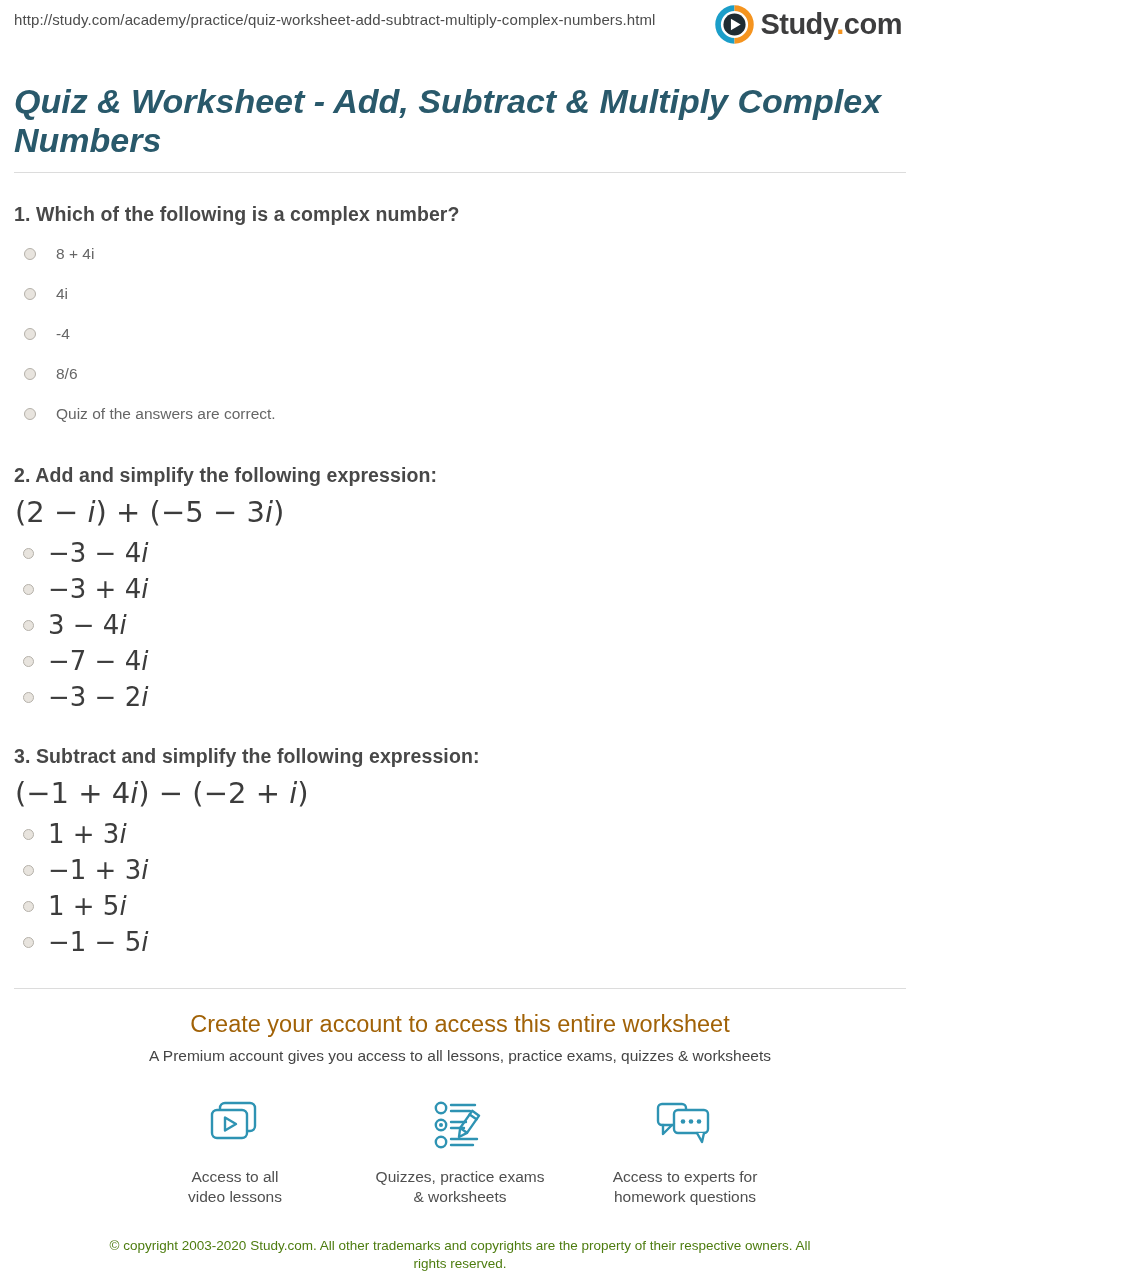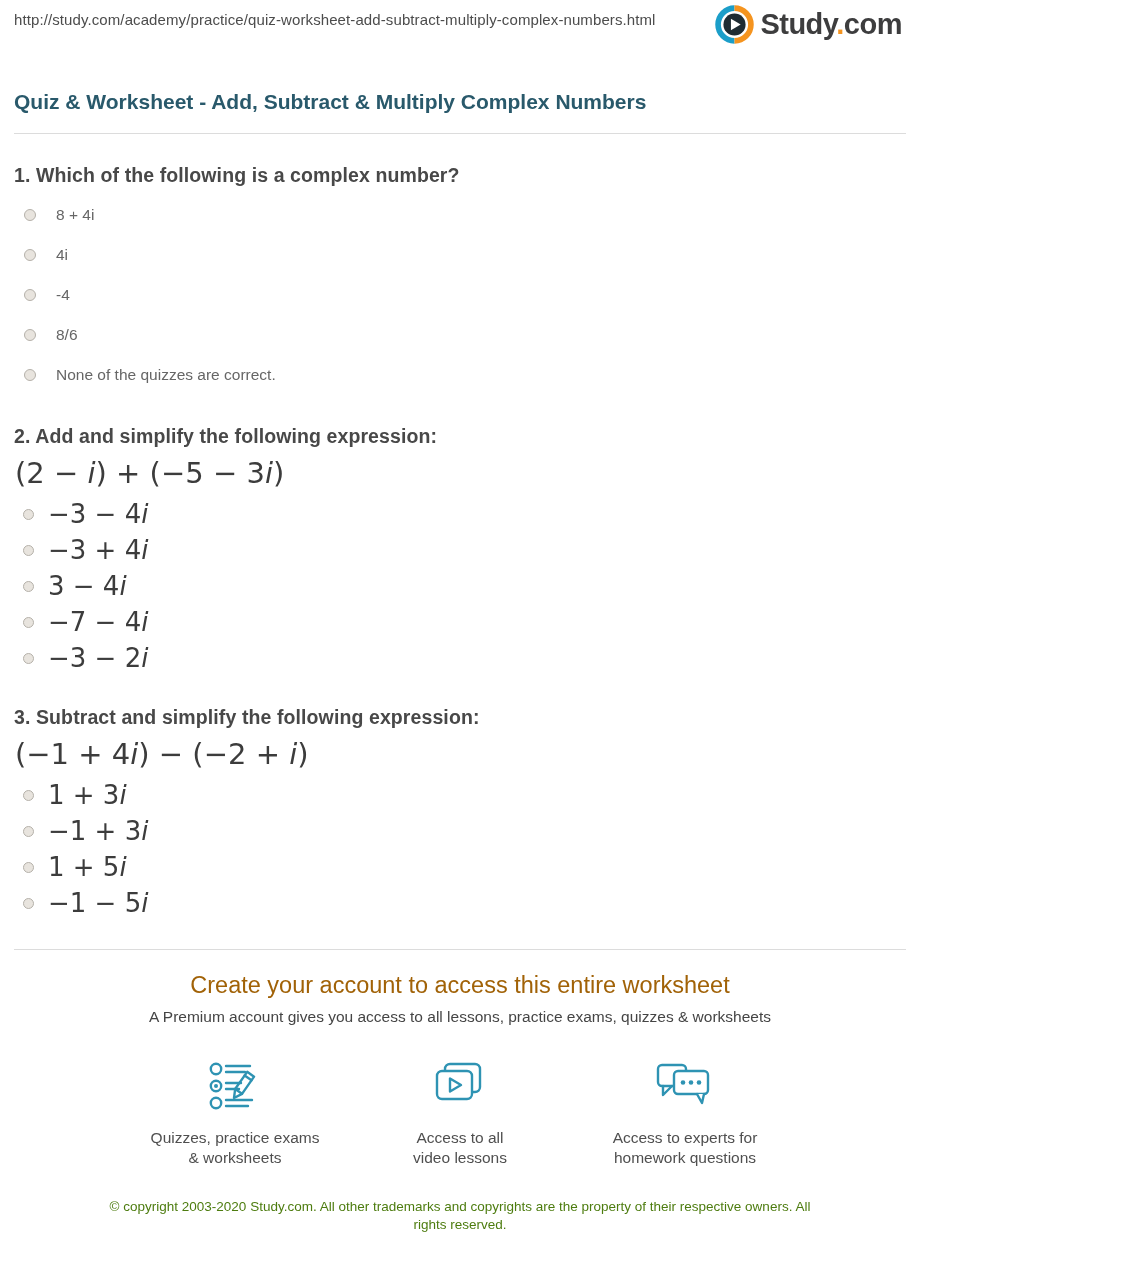--- a/index.html
+++ b/index.html
@@ -24,23 +24,24 @@
   .logo-icon { width: 39px; height: 39px; margin-right: 6px; display: inline-block; }
   .logo-text {
     font-size: 29px; font-weight: bold; color: #3d3d3e; letter-spacing: -0.5px;
   }
   .logo-dot { color: #F5941F; }
 
   
   h1.title {
     margin: 24px 14px 0 14px;
     max-width: 870px;
-    font-size: 21px; line-height: 39px;
+    font-size: 34px; line-height: 39px;
     font-weight: bold;
     color: #29596B;
+    font-style: italic;
   }
   hr.rule {
     border: none; border-top: 1px solid #dcdcdc;
     margin: 12px 14px 0 14px;
   }
 
   
   .question { margin: 30px 14px 0 14px; }
   .question h2 {
     font-size: 19.5px; font-weight: bold; color: #484848; letter-spacing: 0.1px;
@@ -130,21 +131,21 @@
       <div class="optrow">
         <span class="radio"></span>
         <span class="opt-label">-4</span>
       </div>
       <div class="optrow">
         <span class="radio"></span>
         <span class="opt-label">8/6</span>
       </div>
       <div class="optrow">
         <span class="radio"></span>
-        <span class="opt-label">None of the quizzes are correct.</span>
+        <span class="opt-label">Quiz of the answers are correct.</span>
       </div>
     </div>
   </section>
 
   <section class="question">
     <h2><span>2.</span> <span>Add and simplify the following expression:</span></h2>
     <div class="expression">(2 − <i>i</i>) + (−5 − 3<i>i</i>)</div>
     <div class="options math">
       <div class="optrow">
         <span class="radio"></span>
@@ -191,20 +192,34 @@
       </div>
     </div>
   </section>
 
   <hr class="rule2">
   <div class="cta">
     <div class="cta-heading">Create your account to access this entire worksheet</div>
     <div class="cta-sub">A Premium account gives you access to all lessons, practice exams, quizzes &amp; worksheets</div>
 
     <div class="features">
+
+      <div class="feature">
+        <span class="feature-icon">
+          <svg viewBox="0 0 60 50" width="60" height="50" fill="none" stroke="#2E93B3" stroke-width="2.4" stroke-linejoin="round" stroke-linecap="round">
+            <rect x="15" y="2" width="35" height="28" rx="5"></rect>
+            <rect x="7" y="9" width="35" height="28" rx="5" fill="#fff"></rect>
+            <path d="M20,16.5 L20,29.5 L31,23 Z"></path>
+          </svg>
+        </span>
+        <div class="feature-label">
+          <span>Access to all</span><br>
+          <span>video lessons</span>
+        </div>
+      </div>
 
       <div class="feature">
         <span class="feature-icon">
           <svg viewBox="0 0 60 50" width="60" height="50" fill="none" stroke="#2E93B3" stroke-width="2.4" stroke-linejoin="round" stroke-linecap="round">
             <circle cx="11" cy="7" r="5.2"></circle>
             <circle cx="11" cy="24" r="5.2"></circle>
             <circle cx="11" cy="41" r="5.2"></circle>
             <circle cx="11" cy="24" r="2" fill="#2E93B3" stroke="none"></circle>
             <path d="M21,4 L45,4"></path>
             <path d="M21,10 L40,10"></path>
@@ -221,34 +236,20 @@
         </span>
         <div class="feature-label">
           <span>Quizzes, practice exams</span><br>
           <span>&amp; worksheets</span>
         </div>
       </div>
 
       <div class="feature">
         <span class="feature-icon">
           <svg viewBox="0 0 60 50" width="60" height="50" fill="none" stroke="#2E93B3" stroke-width="2.4" stroke-linejoin="round" stroke-linecap="round">
-            <rect x="15" y="2" width="35" height="28" rx="5"></rect>
-            <rect x="7" y="9" width="35" height="28" rx="5" fill="#fff"></rect>
-            <path d="M20,16.5 L20,29.5 L31,23 Z"></path>
-          </svg>
-        </span>
-        <div class="feature-label">
-          <span>Access to all</span><br>
-          <span>video lessons</span>
-        </div>
-      </div>
-
-      <div class="feature">
-        <span class="feature-icon">
-          <svg viewBox="0 0 60 50" width="60" height="50" fill="none" stroke="#2E93B3" stroke-width="2.4" stroke-linejoin="round" stroke-linecap="round">
             <rect x="3" y="3" width="28" height="21" rx="4"></rect>
             <path d="M8,24 L8,33 L17,24"></path>
             <rect x="19" y="9" width="34" height="23" rx="4" fill="#fff"></rect>
             <path d="M42,32 L47,41 L49,32" fill="#fff"></path>
             <circle cx="28" cy="20.5" r="2.3" fill="#2E93B3" stroke="none"></circle>
             <circle cx="36" cy="20.5" r="2.3" fill="#2E93B3" stroke="none"></circle>
             <circle cx="44" cy="20.5" r="2.3" fill="#2E93B3" stroke="none"></circle>
           </svg>
         </span>
         <div class="feature-label">

